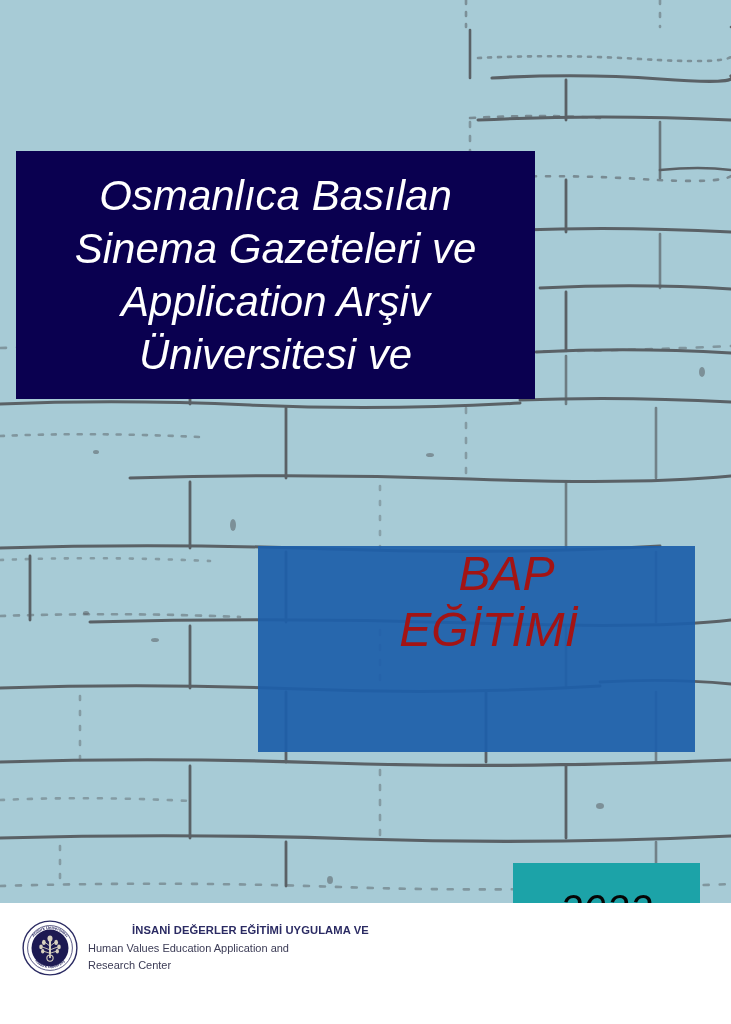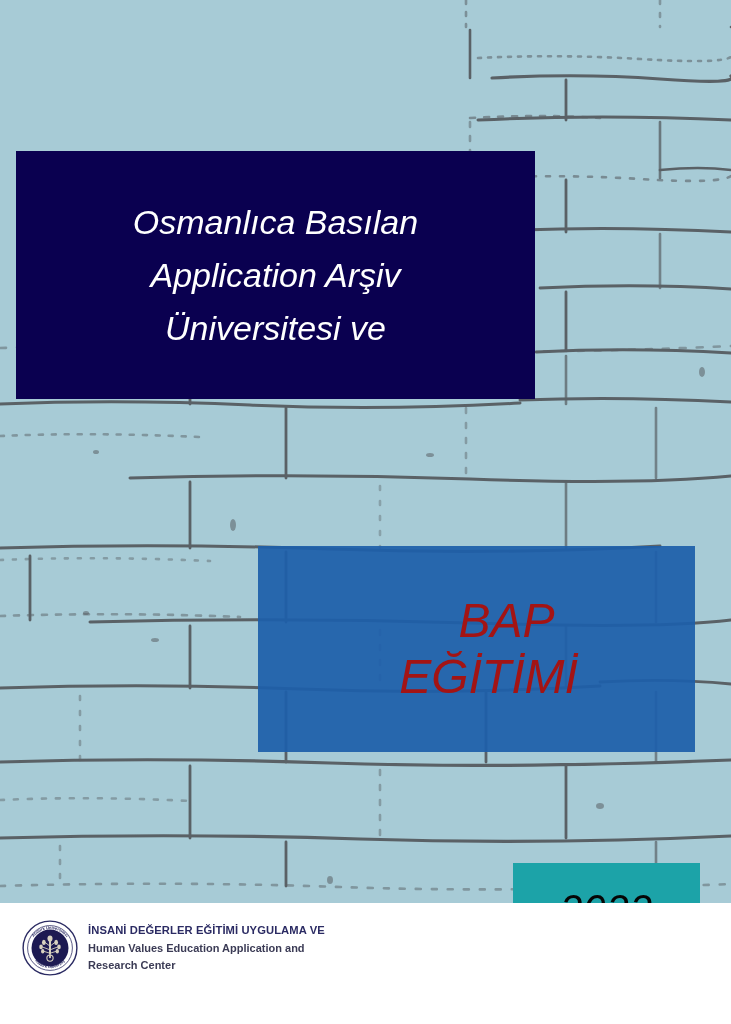--- a/index.html
+++ b/index.html
@@ -30,36 +30,36 @@
     background:#0a0050;
     box-sizing:border-box;
     display:flex;
     flex-direction:column;
     align-items:center;
     justify-content:center;
   }
   .title-line{
     color:#ffffff;
     font-style:italic;
-    font-size:34px;
+    font-size:42px;
     line-height:53px;
     font-weight:400;
     white-space:nowrap;
     letter-spacing:0px;
   }
   
   .bap-panel{
     position:absolute;
     left:258px;top:546px;
     width:437px;height:206px;
     background:rgba(29,95,170,0.93);
     display:flex;
     flex-direction:column;
     align-items:center;
-    justify-content:center;
+    justify-content:flex-start;
     overflow:hidden;
   }
   .bap-inner{
     position:relative;
     text-align:center;
     padding-left:60px;
   }
   .bap-line{
     color:#a31414;
     font-style:italic;
@@ -105,25 +105,26 @@
     margin-right:10px;
   }
   .footer-text{padding-top:4px;}
   .org-tr{
     color:#2b2b63;
     font-size:11.2px;
     font-weight:bold;
     line-height:13.5px;
     letter-spacing:0.1px;
     text-transform:uppercase;
+    margin-left:44px;
   }
   .org-en{
     color:#3b3b55;
     font-size:11px;
-    font-weight:700;
+    font-weight:400;
     line-height:13.5px;
     margin-top:4px;
   }
 </style>
 </head>
 <body>
 
 <div class="poster">
 
   <div class="wall">
@@ -219,20 +220,21 @@
         <ellipse cx="600" cy="806" rx="4" ry="3"></ellipse>
         <ellipse cx="430" cy="455" rx="4" ry="2"></ellipse>
         <ellipse cx="96" cy="452" rx="3" ry="2"></ellipse>
         <ellipse cx="330" cy="880" rx="3" ry="4"></ellipse>
       </g>
     </svg>
   </div>
 
   <div class="title-panel">
     <div class="title-line">Osmanlıca Basılan</div>
+    <div class="title-line">Sinema Gazeteleri ve</div>
     <div class="title-line">Application Arşiv</div>
     <div class="title-line">Üniversitesi ve</div>
   </div>
 
   <div class="bap-panel">
     <div class="bap-inner">
       <div class="bap-line l1">BAP</div>
       <div class="bap-line l2">EĞİTİMİ</div>
     </div>
   </div>

